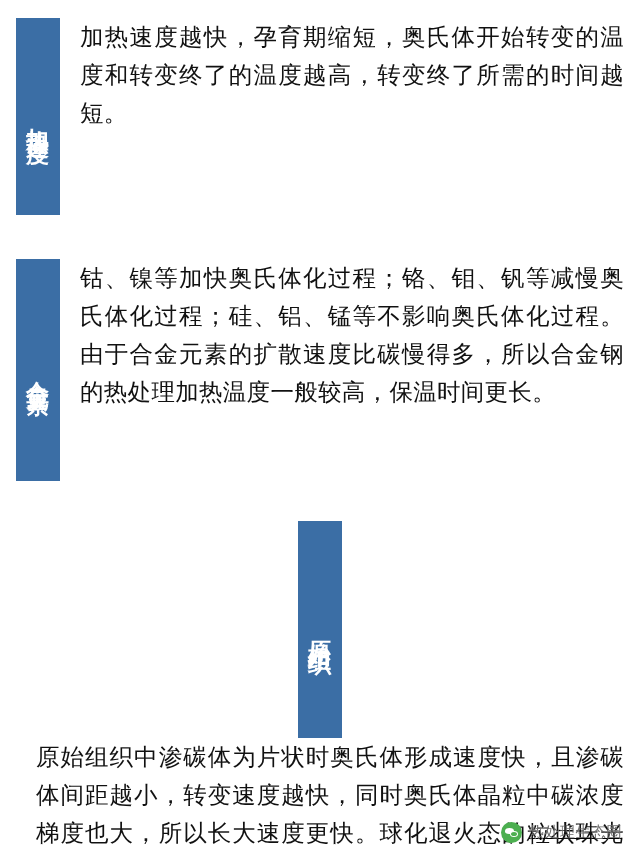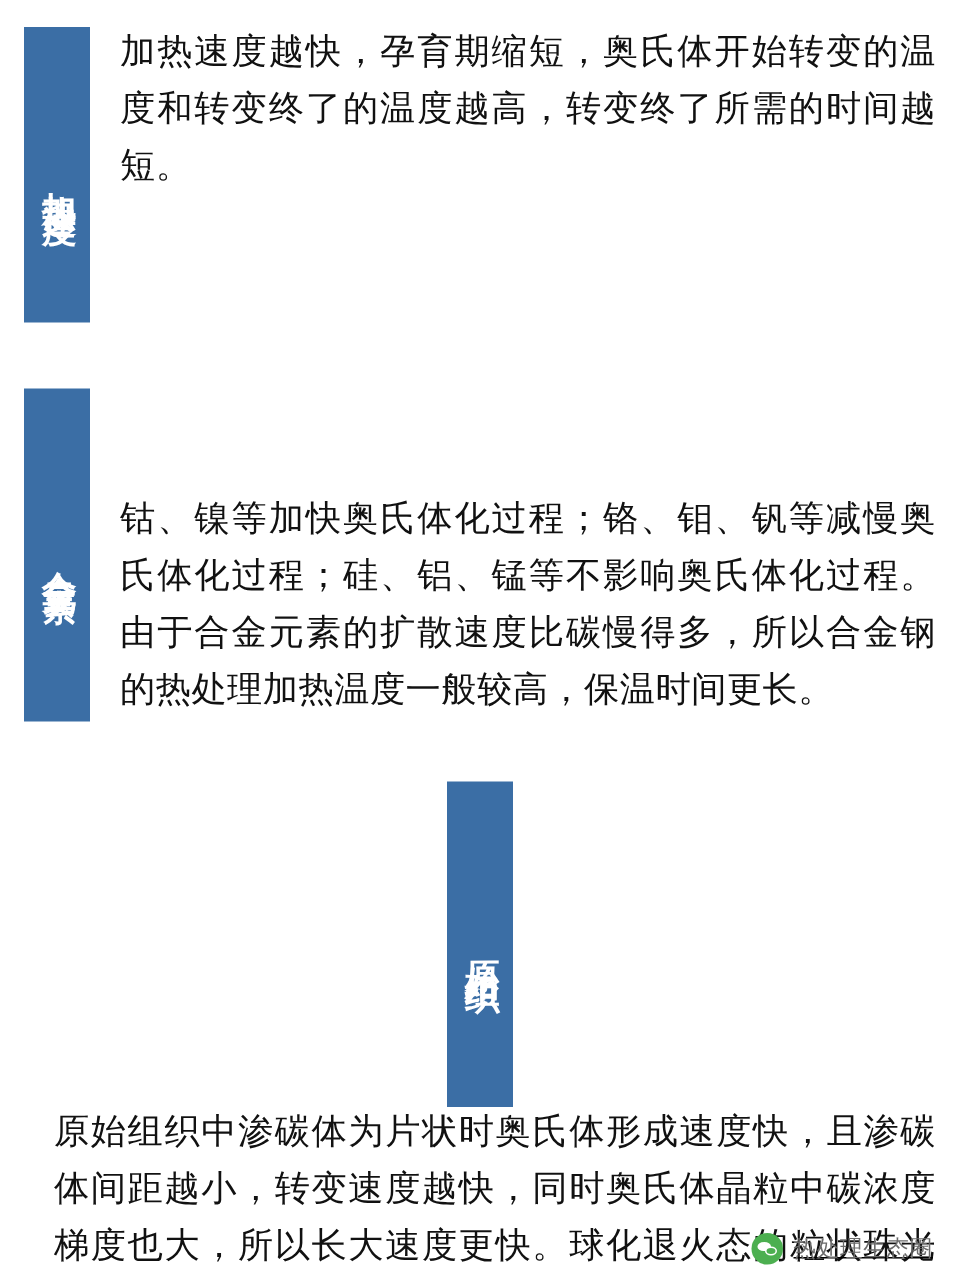--- a/index.html
+++ b/index.html
@@ -17,21 +17,20 @@
     position: relative;
     width: 640px;
     height: 853px;
     box-sizing: border-box;
     padding: 18px 16px 0 16px;
   }
   .section {
     display: flex;
     align-items: stretch;
     margin-bottom: 34px;
-    font-family: Liberation Mono, monospace;
   }
   .tab {
     flex: 0 0 auto;
     width: 44px;
     background: #3b6ea5;
     color: #ffffff;
     display: flex;
     align-items: center;
     justify-content: center;
     text-align: center;
@@ -58,21 +57,21 @@
     text-justify: inter-ideograph;
     letter-spacing: 0.3px;
     box-sizing: border-box;
   }
   
   .section-1 .tab { height: 197px; align-self: flex-start; }
   .section-2 .tab { height: 222px; align-self: center; }
   .section-3 .tab { height: 217px; align-self: center; }
 
   .section-1 { margin-bottom: 44px; }
-  .section-2 { margin-bottom: 40px; align-items: flex-end; }
+  .section-2 { margin-bottom: 40px; }
   .section-3 { margin-bottom: 0; flex-direction: column; }
 
   .footer {
     position: absolute;
     right: 18px;
     bottom: 10px;
     display: flex;
     align-items: center;
     gap: 7px;
     text-decoration: underline;

